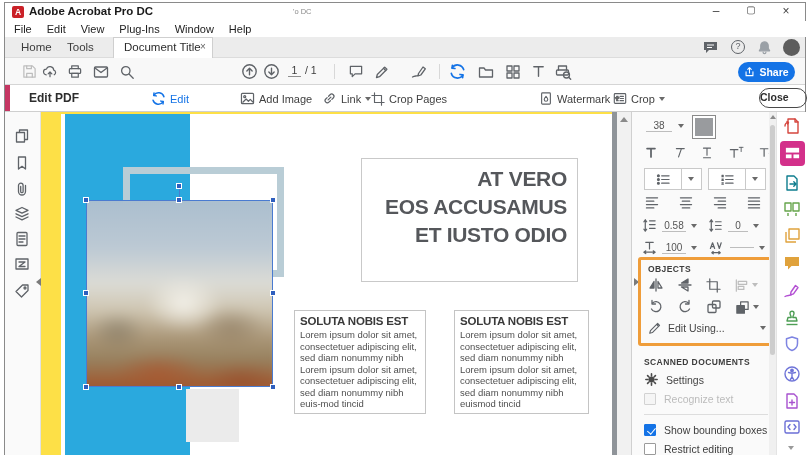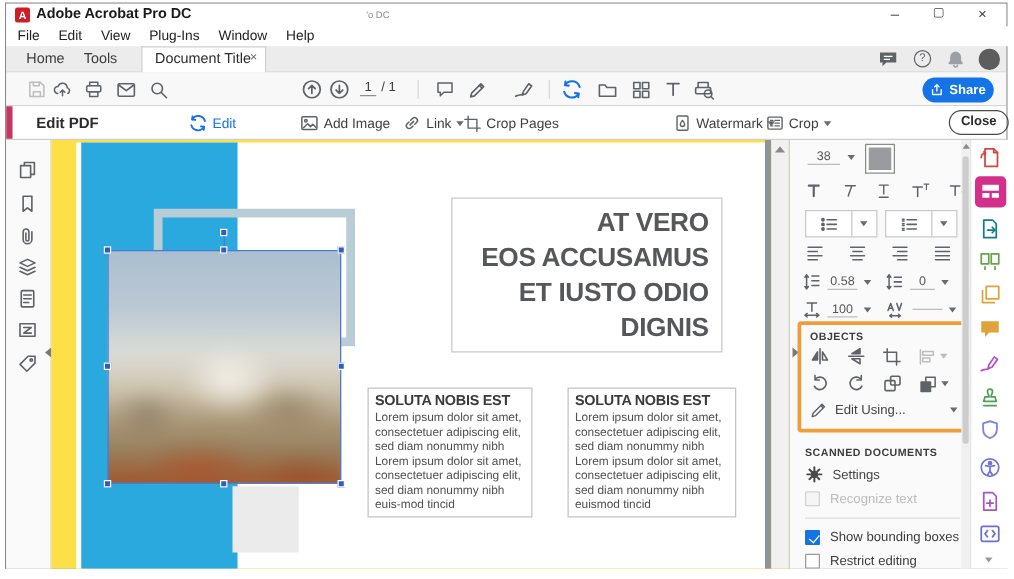--- a/index.html
+++ b/index.html
@@ -244,21 +244,21 @@
       <div class="chv"></div>
     </div>
     <div class="tool" style="left:608px">
       <svg width="14" height="13" viewBox="0 0 16 14" class="s">
           <rect x="1.5" y="1.5" width="13" height="11" rx="1"></rect>
           <path d="M4 4.5h2M4 7h2M4 9.5h2M8 4.5h4M8 7h4M8 9.5h4"></path>
         </svg>
       <span class="tl">Crop</span>
       <div class="chv"></div>
     </div>
-    <div class="abs" style="left:754px;top:3px;width:48px;height:20px;border:1.5px solid #4a4a4a;border-radius:11px;box-sizing:border-box;text-align:center;line-height:17px;font-size:10.5px;font-weight:bold;color:#2d2d2d">Close</div>
+    <div class="abs" style="left:754px;top:3px;width:48px;height:20px;border:1.5px solid #4a4a4a;border-radius:11px;box-sizing:border-box;line-height:17px;font-size:10.5px;font-weight:bold;color:#2d2d2d">Close</div>
   </div>
 
   <div class="rail">
     <div class="railic" style="top:16px">
       <svg width="16" height="16" viewBox="0 0 16 16" class="s">
           <rect x="5.5" y="2" width="8" height="9.5"></rect>
           <rect x="2.5" y="4.5" width="8" height="9.5" fill="#fafafa"></rect>
         </svg>
     </div>
     <div class="railic" style="top:43px">
@@ -330,21 +330,20 @@
         <div class="handle" style="right:-3px;top:90px"></div>
         <div class="handle" style="left:-3px;bottom:-3px"></div>
         <div class="handle" style="left:90px;bottom:-3px"></div>
         <div class="handle" style="right:-3px;bottom:-3px"></div>
       </div>
 
       <div class="abs" style="left:300px;top:44px;width:217px;height:124px;border:1px solid #c9c9c9;box-sizing:border-box;padding:6px 10px 0 6px;text-align:right;font-weight:bold;font-size:21px;line-height:28px;letter-spacing:-0.3px;color:#55575b">
         <div>AT VERO</div>
         <div>EOS ACCUSAMUS</div>
         <div>ET IUSTO ODIO</div>
-        <div>DIGNIS</div>
       </div>
 
       <div class="colbox" style="left:233px;top:196px;width:132px;height:104px">
         <h4>SOLUTA NOBIS EST</h4>
         <p>Lorem ipsum dolor sit amet, consectetuer adipiscing elit, sed diam nonummy nibh Lorem ipsum dolor sit amet, consectetuer adipiscing elit, sed diam nonummy nibh euis-mod tincid</p>
       </div>
       <div class="colbox" style="left:393px;top:196px;width:135px;height:104px">
         <h4>SOLUTA NOBIS EST</h4>
         <p>Lorem ipsum dolor sit amet, consectetuer adipiscing elit, sed diam nonummy nibh Lorem ipsum dolor sit amet, consectetuer adipiscing elit, sed diam nonummy nibh euismod tincid</p>
       </div>

